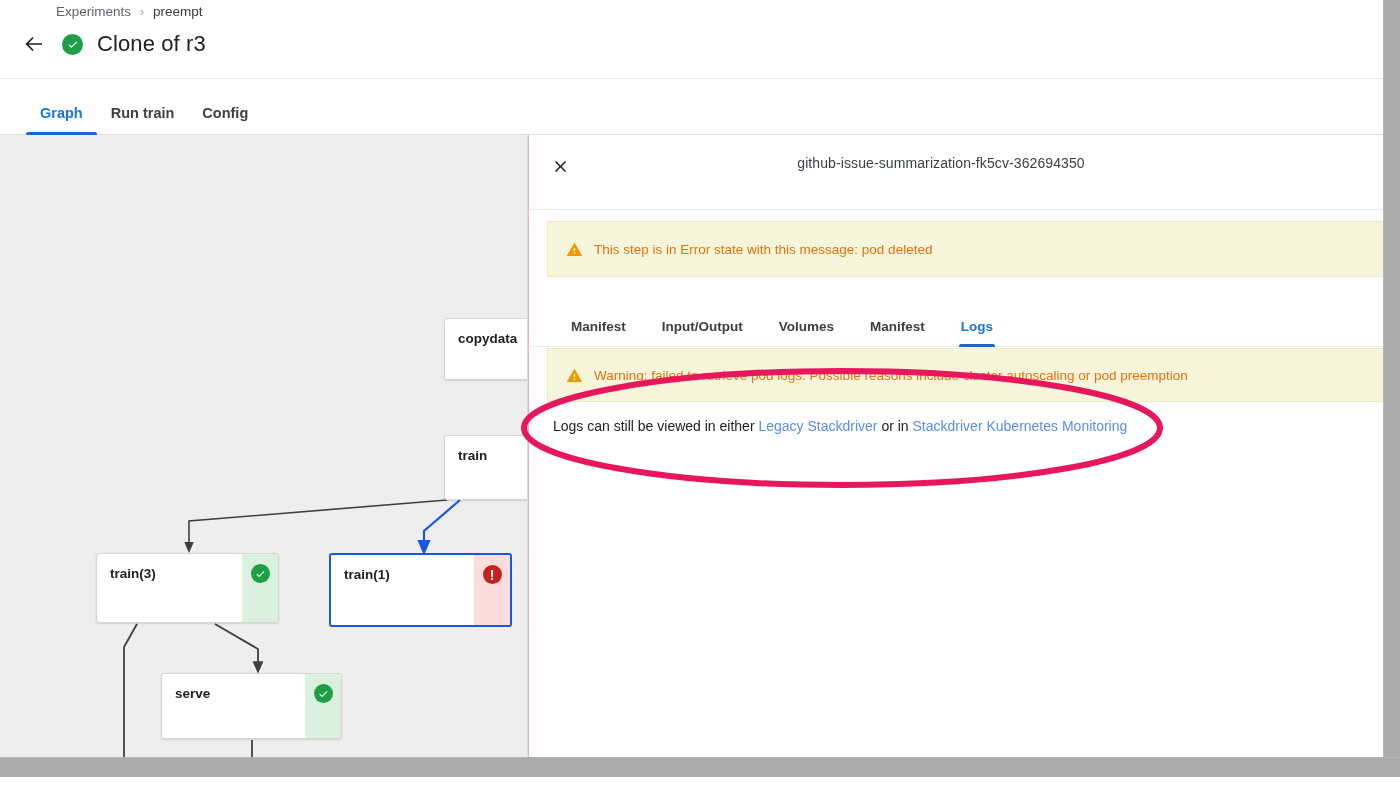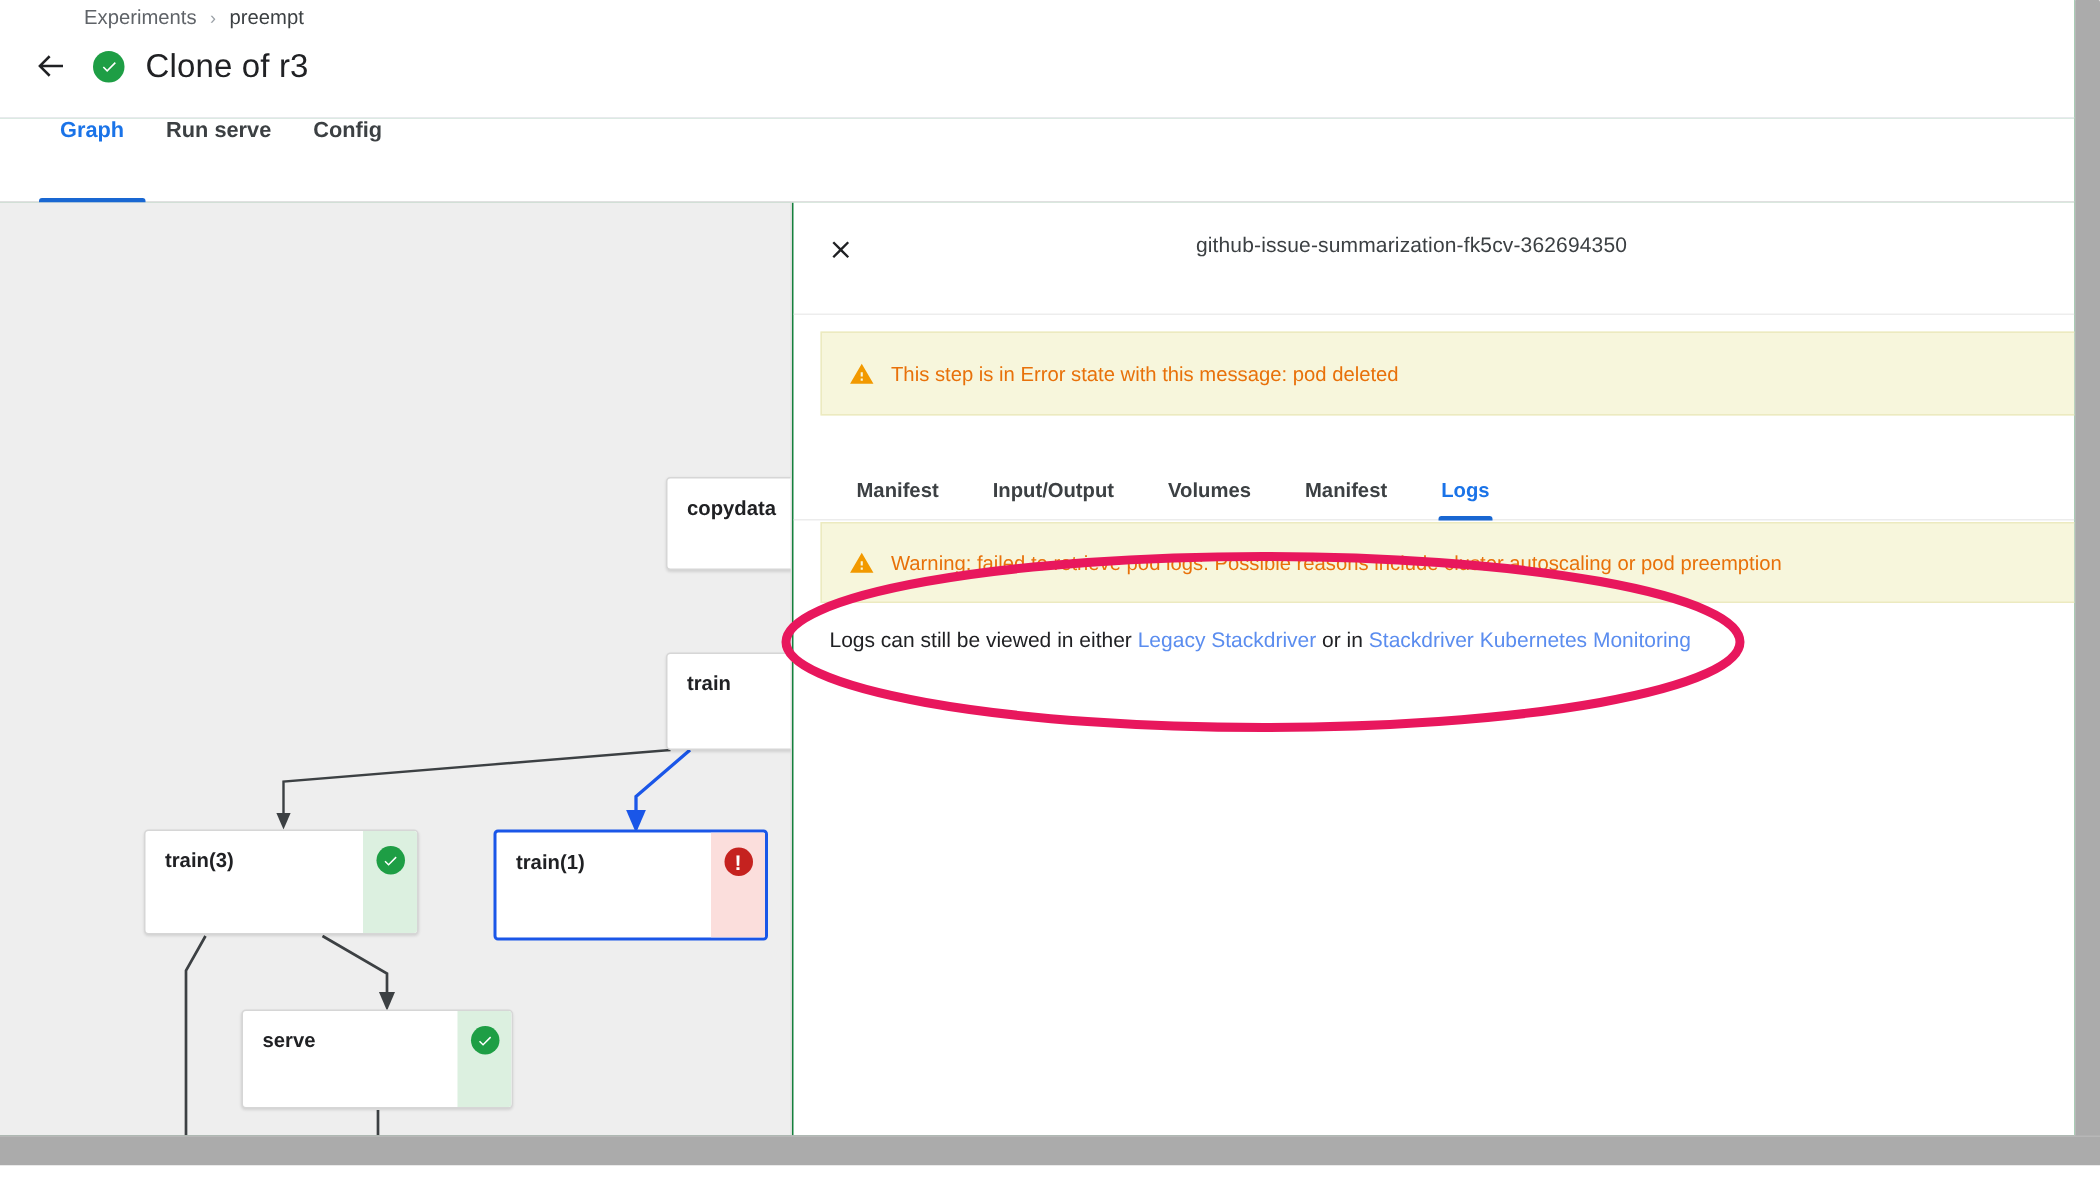--- a/index.html
+++ b/index.html
@@ -15,21 +15,21 @@
     position: relative;
     color: #202124;
   }
 
   
   #app {
     position: absolute;
     left: 0; top: 0;
     width: 1383px;
     height: 757px;
-    background: #15803d;
+    background: #f9a8d4;
     overflow: hidden;
   }
 
   
   .header {
     position: absolute;
     left: 0; top: 0;
     width: 1383px;
     height: 79px;
     background: #fff;
@@ -100,20 +100,21 @@
   
   .main-tabs {
     position: absolute;
     left: 0; top: 79px;
     width: 1383px;
     height: 56px;
     background: #fff;
     border-bottom: 1px solid #e0e0e0;
     box-sizing: border-box;
     display: flex;
+    align-items: flex-end;
     padding-left: 26px;
     gap: 0;
   }
   .main-tab {
     position: relative;
     font-size: 14.5px;
     font-weight: bold;
     color: #3c4043;
     padding: 0 14px 13px 14px;
     cursor: pointer;
@@ -342,21 +343,21 @@
         <svg width="14" height="14" viewBox="0 0 24 24" aria-hidden="true">
           <path d="M9.3 16.2 5.6 12.5l-1.3 1.3 5 5 10-10-1.3-1.3z" fill="#ffffff"></path>
         </svg>
       </span>
       <span class="page-title">Clone of r3</span>
     </div>
   </div>
 
   <div class="main-tabs">
     <div class="main-tab active">Graph</div>
-    <div class="main-tab">Run serve</div>
+    <div class="main-tab">Run train</div>
     <div class="main-tab">Config</div>
   </div>
 
   <div class="graph-pane">
 
     <svg class="graph-svg" width="528" height="622" viewBox="0 0 528 622">
       <defs>
         <marker id="ah" markerWidth="7" markerHeight="7" refX="3.2" refY="3" orient="auto">
           <path d="M0,0 L7,3 L0,6 z" fill="#3c4043"></path>
         </marker>

